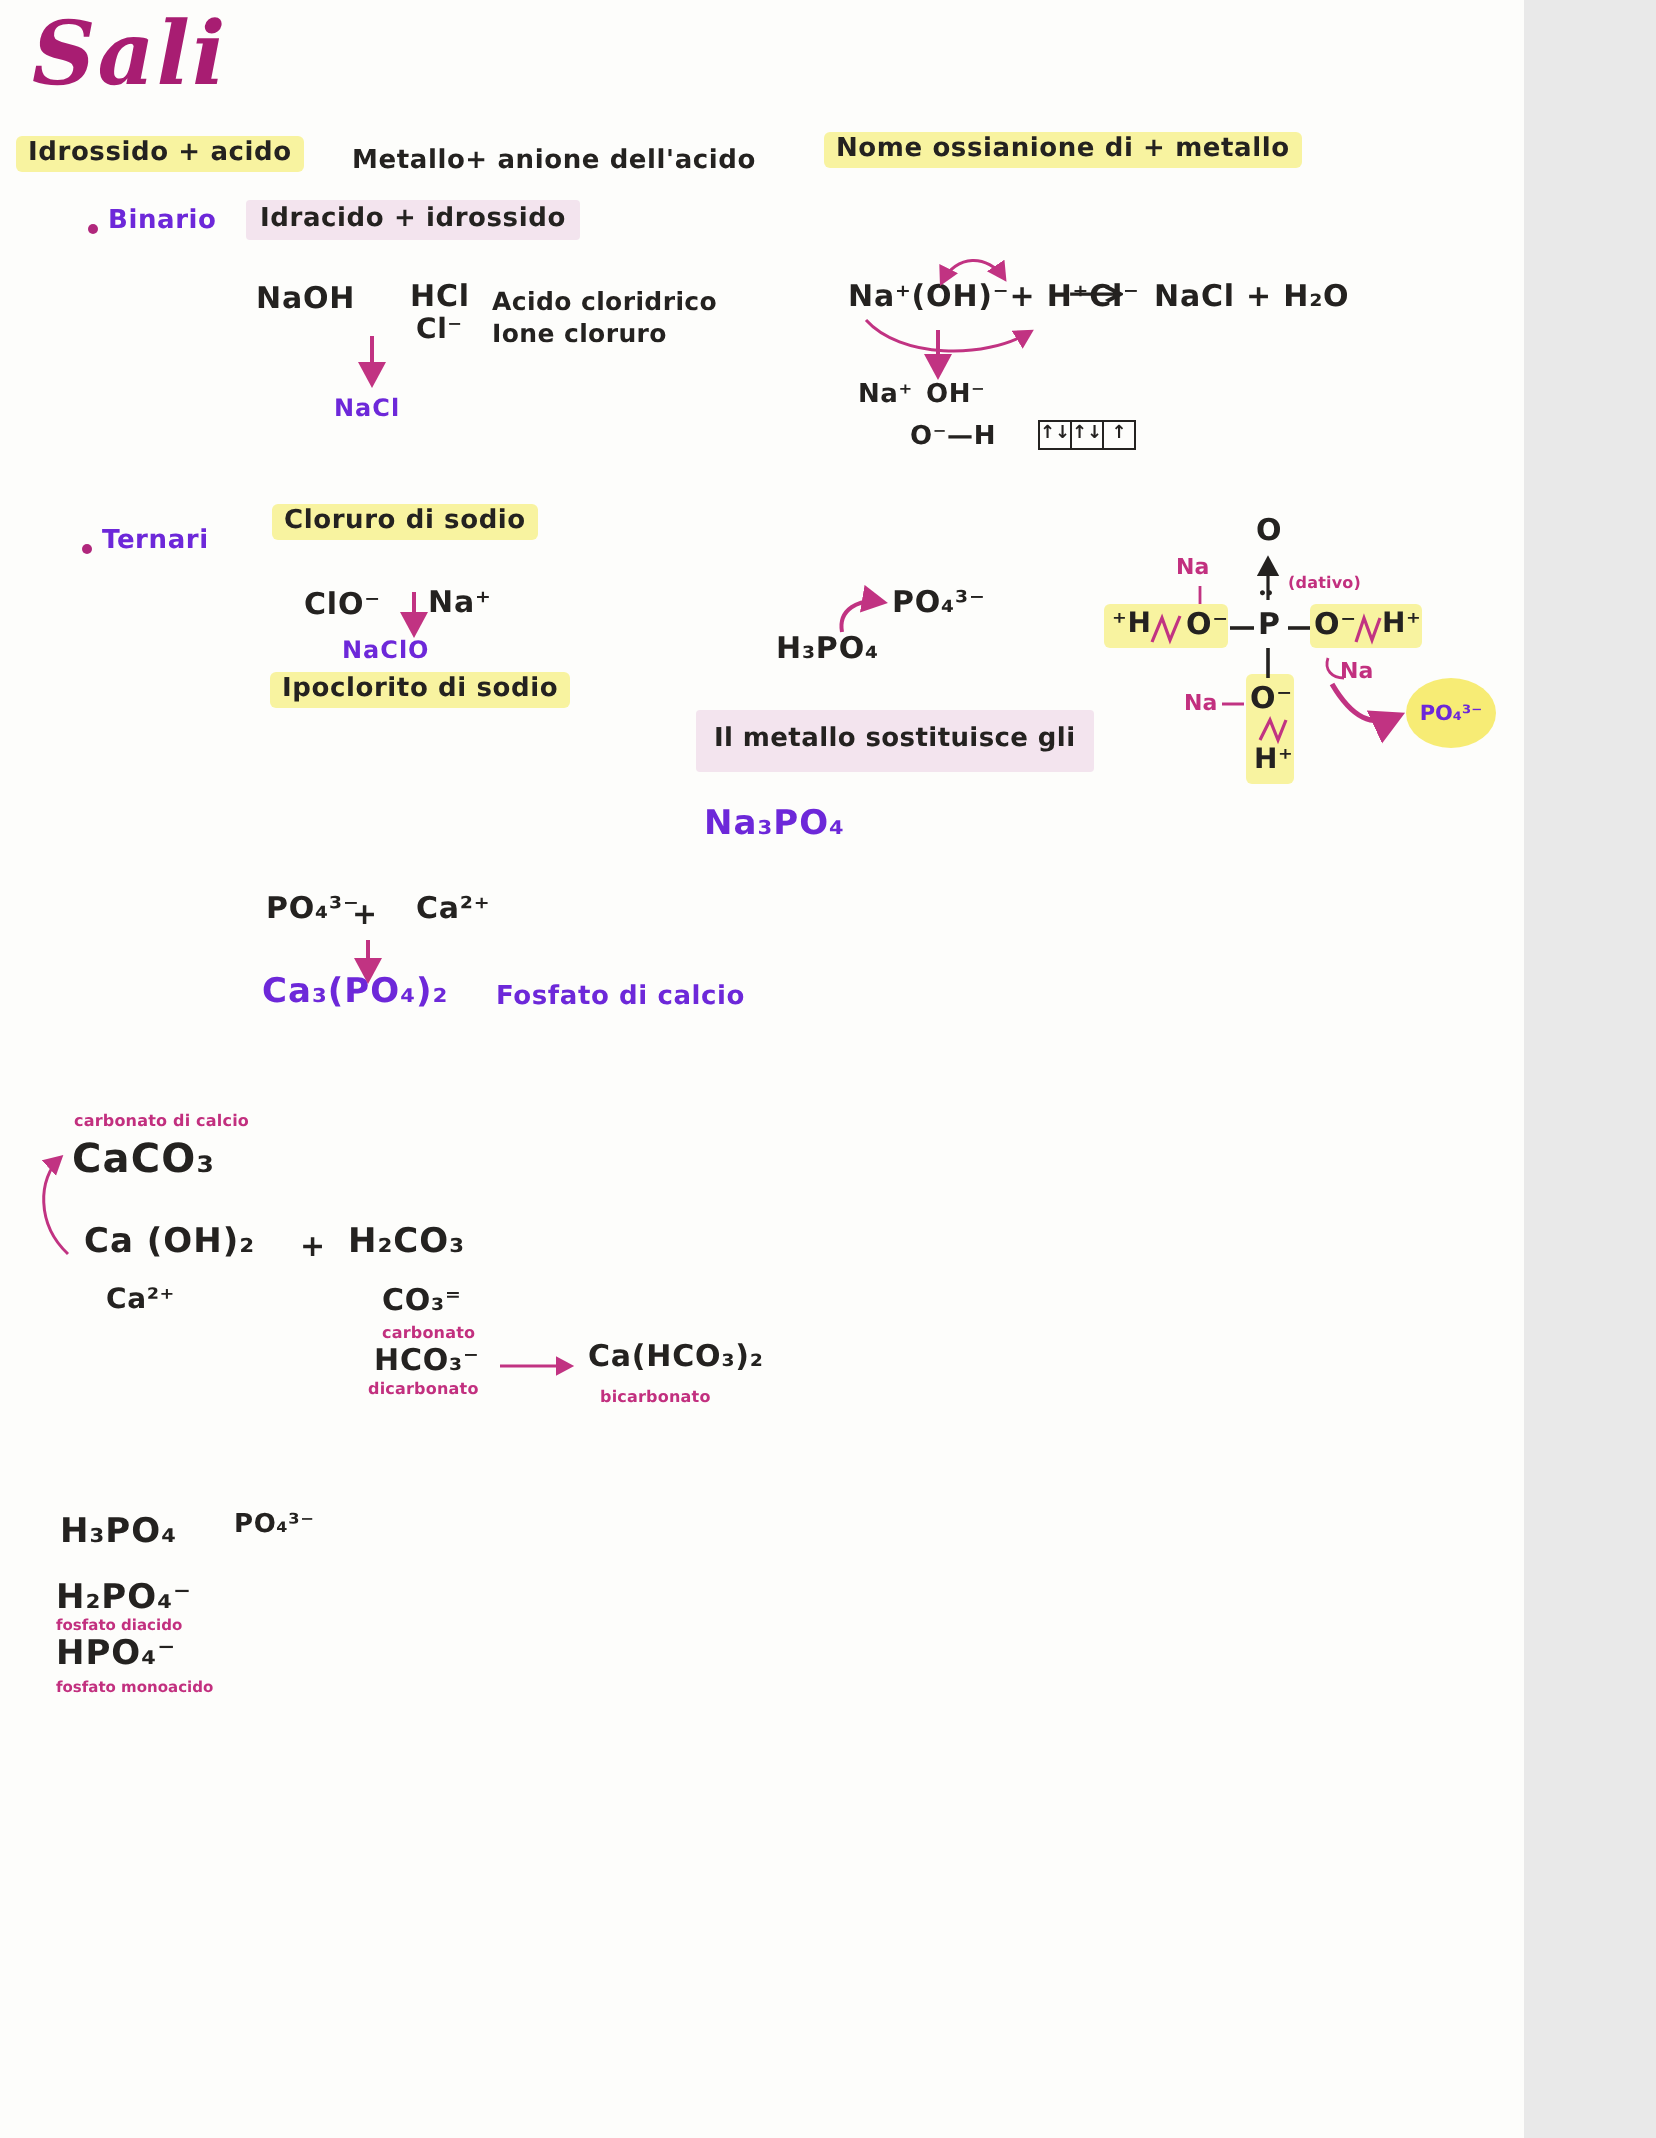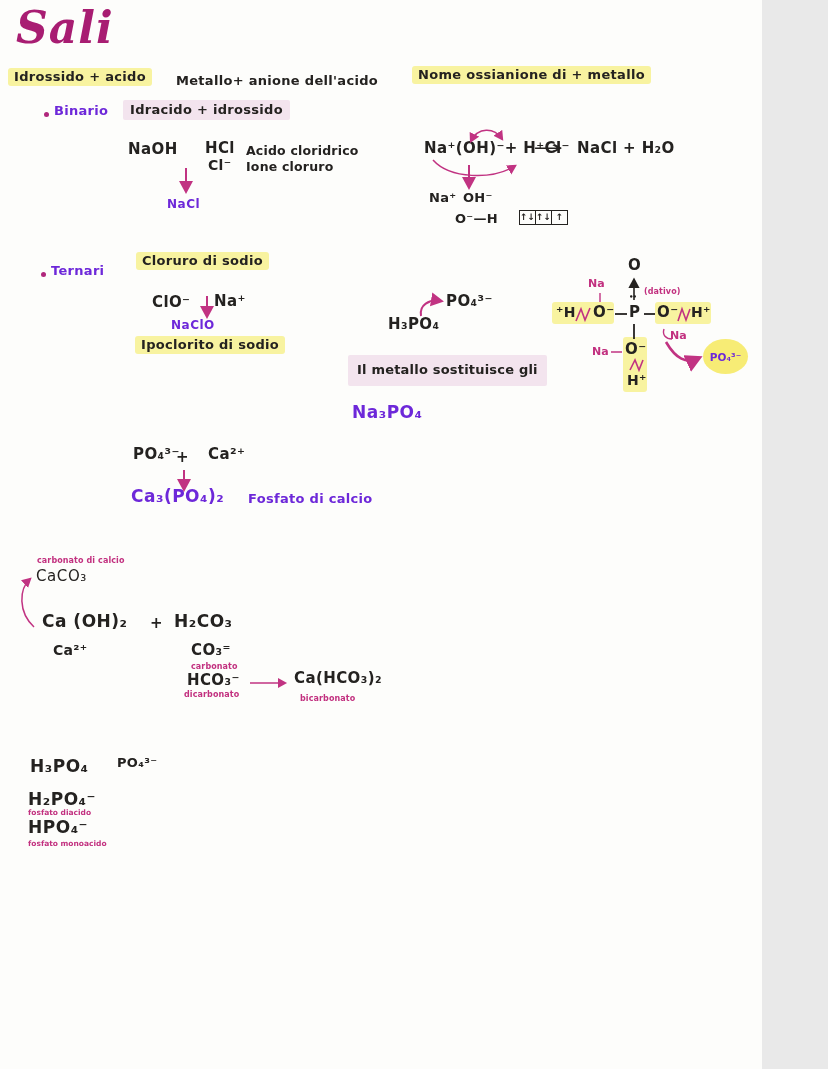--- a/index.html
+++ b/index.html
@@ -2,21 +2,21 @@
 <html><head>
 <meta charset="utf-8">
 <style>
   html,body{margin:0;padding:0;}
   body{background:#e9e9e9;font-family:"DejaVu Sans",sans-serif;}
   #page{position:relative;width:762px;height:1069px;background:#fdfdfb;overflow:hidden;}
   .abs{position:absolute;white-space:nowrap;}
   .ink{color:#242220;}
   .mag{color:#6d28d9;}
   .pink{color:#c2307f;}
-  .f19{font-size:15px;font-weight:normal;letter-spacing:.6px;}
+  .f19{font-size:20px;font-weight:bold;letter-spacing:.6px;}
   .f17{font-size:17px;font-weight:bold;letter-spacing:.5px;}
   .f16{font-size:12px;font-weight:bold;letter-spacing:.5px;}
   .f15{font-size:15px;font-weight:bold;letter-spacing:.4px;}
   .f14{font-size:14px;font-weight:bold;letter-spacing:.3px;}
   .f13{font-size:13px;font-weight:bold;letter-spacing:.3px;}
   .f12{font-size:12.5px;font-weight:bold;letter-spacing:.2px;}
   .f11{font-size:11px;font-weight:bold;}
   .f8{font-size:8px;font-weight:bold;letter-spacing:.1px;}
   .f75{font-size:7.5px;font-weight:bold;}
   .hl{background:#f8f3a0;padding:1px 6px 2px 6px;border-radius:3px;}

